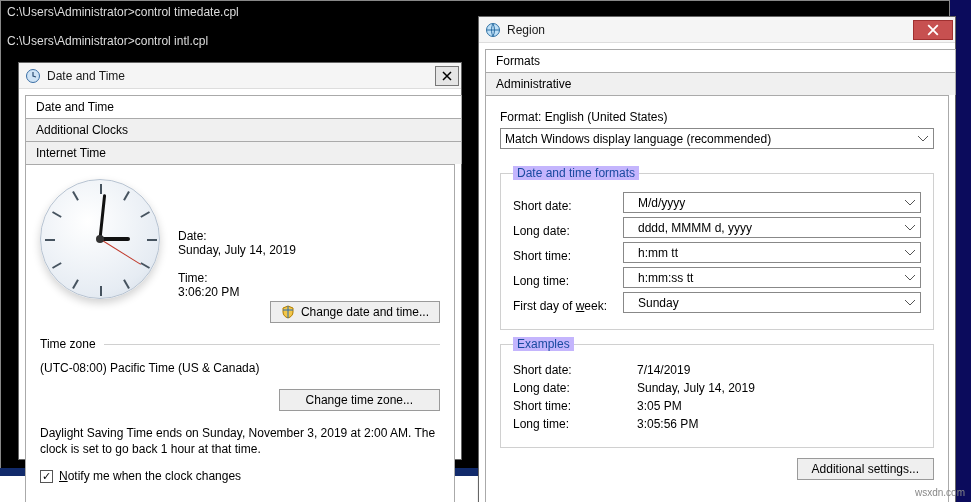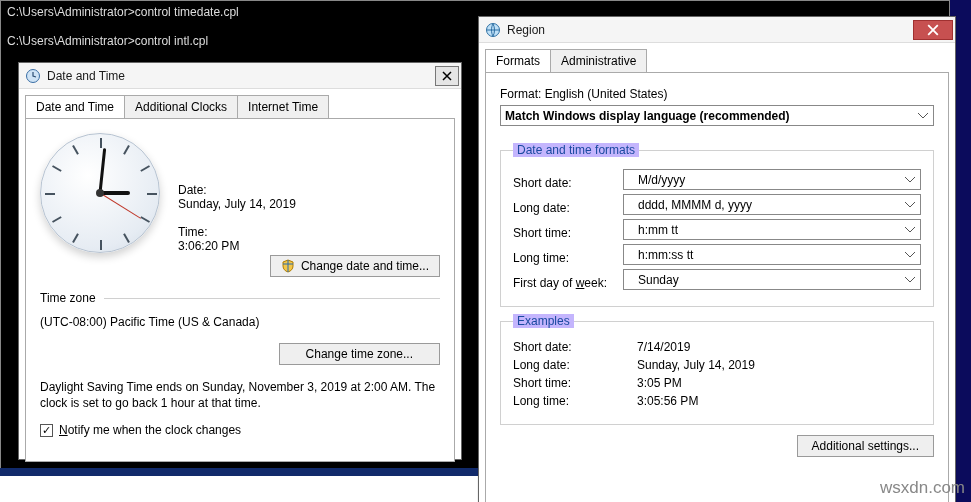--- a/index.html
+++ b/index.html
@@ -13,21 +13,21 @@
 
 
 .window { position:absolute; background:#fff; border:1px solid #666; box-shadow:0 0 0 1px rgba(0,0,0,0.05); }
 .titlebar { height:26px; display:flex; align-items:center; padding:0 2px 0 6px; background:#f5f5f5; border-bottom:1px solid #ddd; }
 .titlebar-icon { width:16px; height:16px; display:inline-flex; align-items:center; justify-content:center; margin-right:6px; }
 .titlebar-title { flex:1; color:#1a1a1a; }
 .close-btn { width:24px; height:20px; border:1px solid #777; background:#e5e5e5; display:flex; align-items:center; justify-content:center; cursor:default; }
 .close-btn.red { background:#c75050; color:#fff; border-color:#a03030; width:40px; height:20px; }
 
 
-.tabset { display:flex; margin:6px 0 0 6px; }
+.tabset { display:flex; margin:6px 0 0 6px;flex-direction:column; }
 .tab { padding:4px 10px; border:1px solid #aaa; border-bottom:none; background:#f0f0f0; margin-right:-1px; cursor:default; }
 .tab.active { background:#fff; position:relative; z-index:2; }
 .tab-pane { border:1px solid #aaa; margin:0 6px 6px 6px; padding:14px; background:#fff; position:relative; }
 
 
 .clock-wrap { display:flex; gap:18px; align-items:flex-end; }
 .clock { width:120px; height:120px; border-radius:50%; background:radial-gradient(circle at 40% 35%, #fff, #e6ecf3 70%, #cfd9e4); border:1px solid #b7c3d1; position:relative; box-shadow:0 4px 8px rgba(0,0,0,0.18); }
 .clock .tick { position:absolute; left:50%; top:4px; width:2px; height:10px; background:#46535f; transform-origin:1px 56px; }
 .hand { position:absolute; left:50%; top:50%; background:#111; transform-origin:bottom center; }
 .hand.h { width:4px; height:30px; transform:translate(-50%,-100%) rotate(90deg); border-radius:2px; }
@@ -42,21 +42,21 @@
 .select .caret { position:absolute; right:3px; top:3px; width:14px; height:14px; display:flex; align-items:center; justify-content:center; }
 .fieldset { border:1px solid #d0d0d0; padding:10px 12px 12px 12px; margin-top:8px; }
 .legend { position:relative; top:-18px; background:#c4b5fd; padding:0 4px; color:#1a4aa0; display:inline-block; }
 .row { display:flex; align-items:flex-end; margin:4px 0; }
 .row .lbl { width:110px; }
 .row .val { flex:1;padding-left:14px; }
 .checkbox { width:13px; height:13px; border:1px solid #555; display:inline-flex; align-items:center; justify-content:center; margin-right:6px; background:#fff; }
 .checkbox .mark { font-size:11px; line-height:1; }
 .u { text-decoration:underline; }
 
-.watermark { position:absolute; right:6px; bottom:4px; font-size:17px; color:#888; }
+.watermark { position:absolute; right:6px; bottom:4px; font-size:10px; color:#888; }
 </style>
 </head>
 <body>
 
 <div class="console">
   <div class="console-text"><span>C:\Users\Administrator&gt;</span><span>control timedate.cpl</span>
 
 <span>C:\Users\Administrator&gt;</span><span>control intl.cpl</span></div>
 </div>
 <div class="console-resize"></div>
@@ -162,21 +162,21 @@
 
   <div class="tabset">
     <div class="tab active">Formats</div>
     <div class="tab">Administrative</div>
   </div>
 
   <div class="tab-pane" style="height:448px;">
     <div>
       <span>Format: </span><span>English (United States)</span>
     </div>
-    <div class="select" style="margin-top:4px;font-weight:bold;">
+    <div class="select" style="margin-top:4px;">
       <span>Match Windows display language (recommended)</span>
       <span class="caret">
           <svg viewBox="0 0 10 6" width="10" height="6">
             <path d="M0 0l5 5 5-5" fill="none" stroke="#555"></path>
           </svg>
         </span>
     </div>
 
     <div class="fieldset" style="margin-top:24px;">
       <span class="legend">Date and time formats</span>

